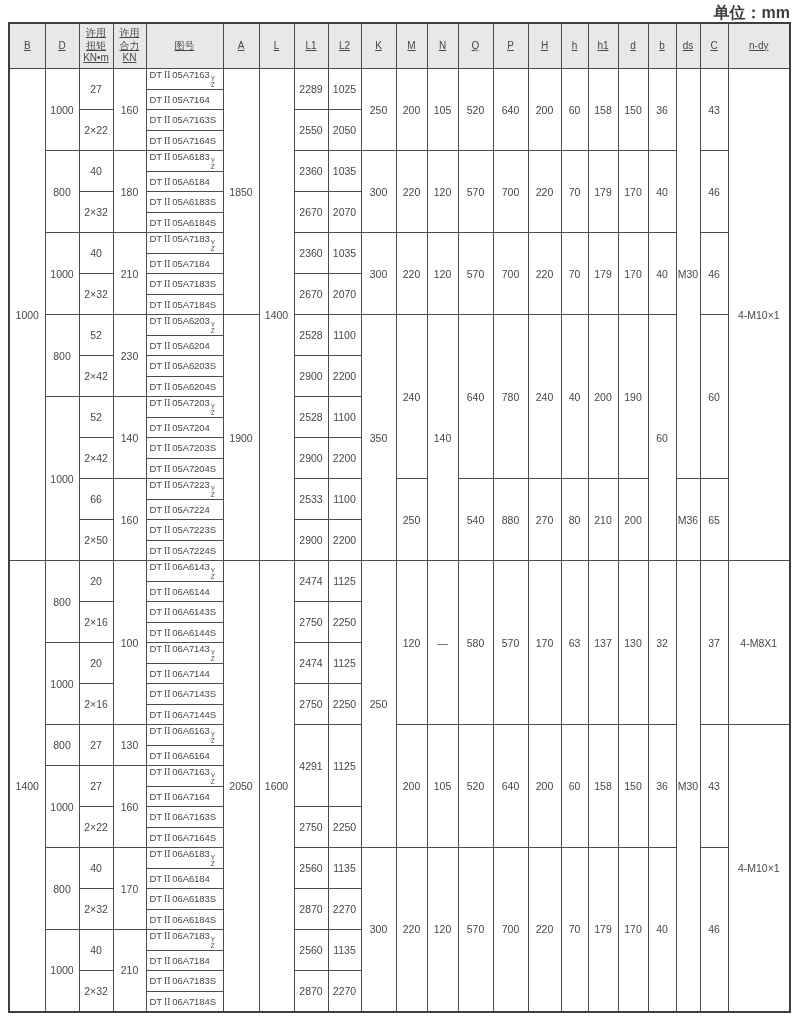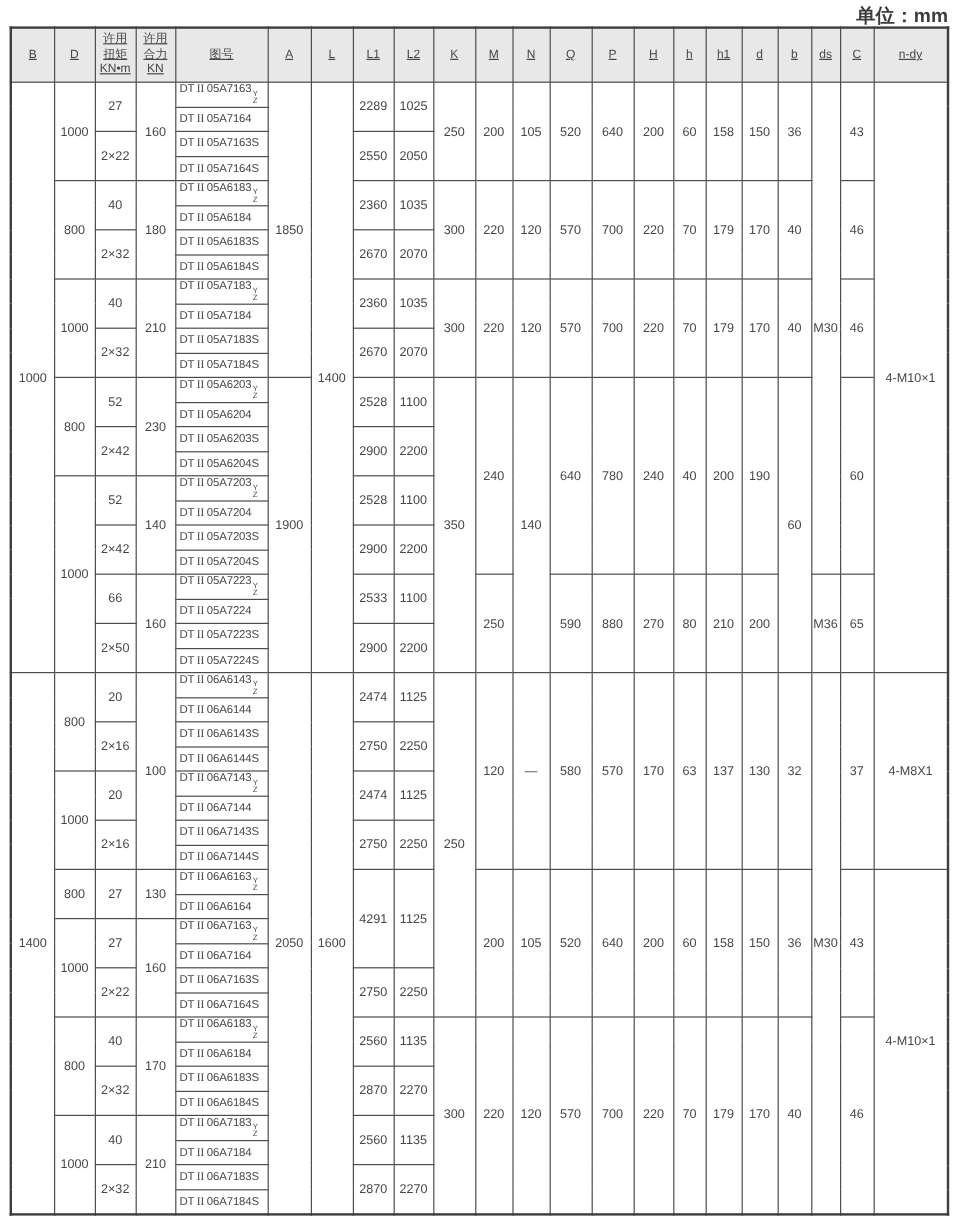--- a/index.html
+++ b/index.html
@@ -288,21 +288,21 @@
         <tr>
           <td rowspan="2">66</td>
           <td rowspan="4">160</td>
           <td class="fig">DT<span class="rn">II</span>05A7223<span class="yz">
               <span>Y</span>
               <span>Z</span>
             </span></td>
           <td rowspan="2">2533</td>
           <td rowspan="2">1100</td>
           <td rowspan="4">250</td>
-          <td rowspan="4">590</td>
+          <td rowspan="4">540</td>
           <td rowspan="4">880</td>
           <td rowspan="4">270</td>
           <td rowspan="4">80</td>
           <td rowspan="4">210</td>
           <td rowspan="4">200</td>
           <td rowspan="4">M36</td>
           <td rowspan="4">65</td>
         </tr>
         <tr>
           <td class="fig">DT<span class="rn">II</span>05A7224</td>

